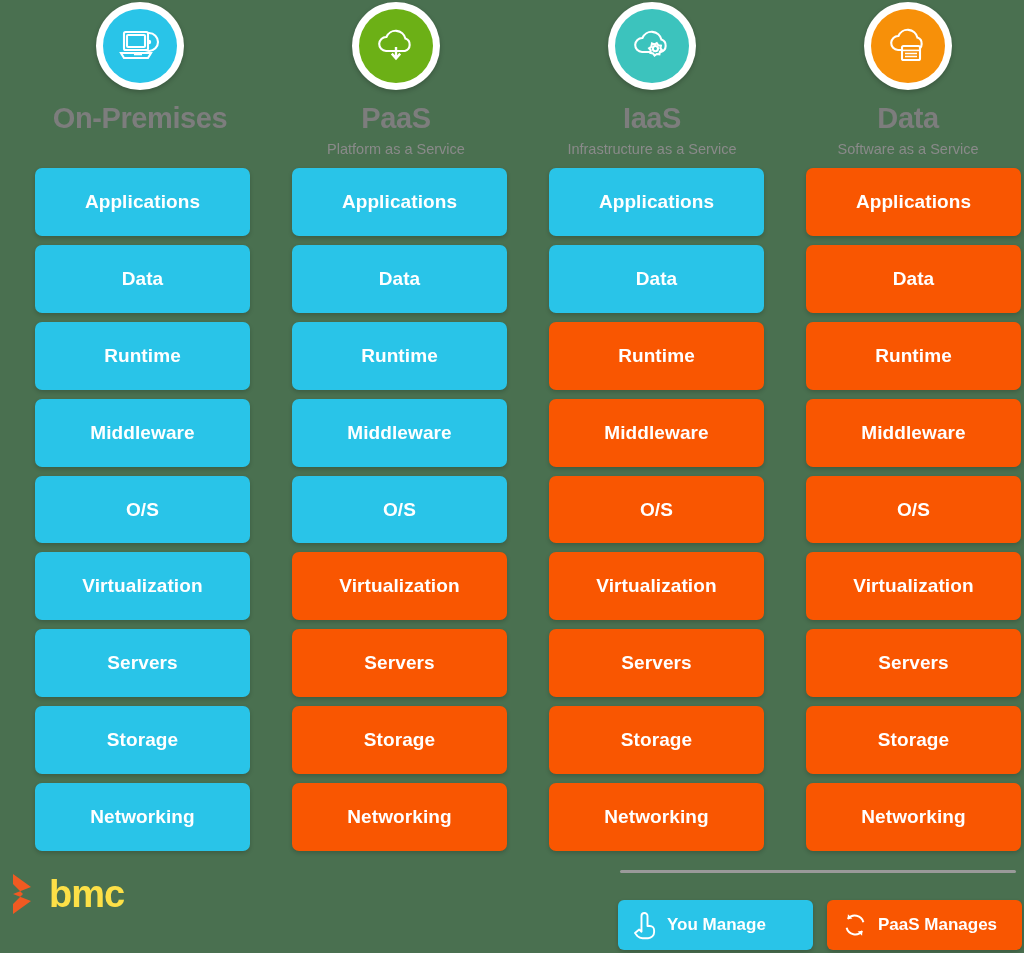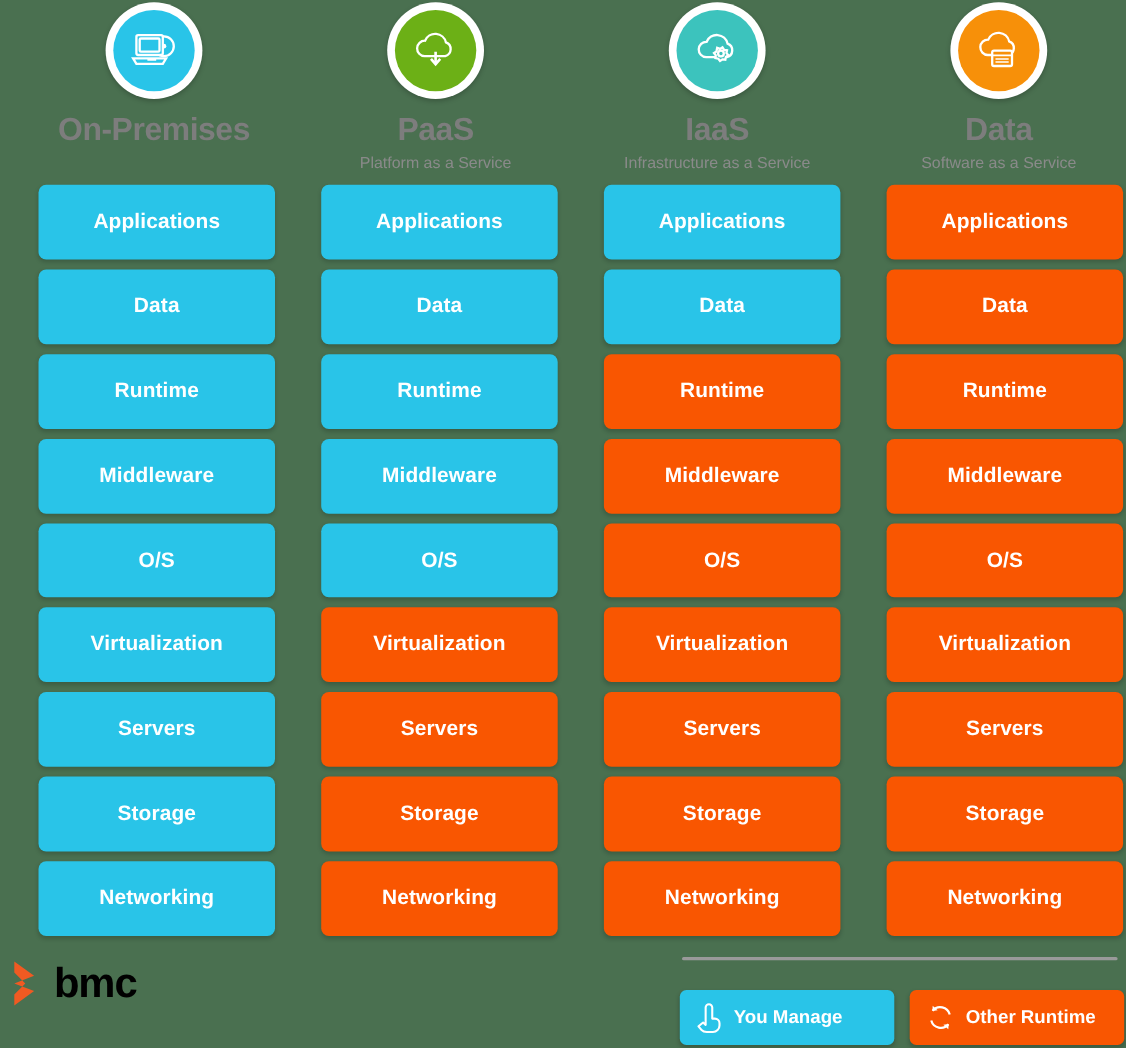--- a/index.html
+++ b/index.html
@@ -121,21 +121,21 @@
     left: 10px;
     top: 20px;
     display: flex;
     align-items: center;
     gap: 5px;
   }
   #bmc-logo .bmc-mark { display: block; }
   #bmc-logo .bmc-word {
     font-size: 38px;
     font-weight: bold;
-    color: #000000;
+    color: #fde047;
     line-height: 1;
     letter-spacing: -1px;
   }
 
   #legend-rule {
     position: absolute;
     left: 620px;
     top: 19px;
     width: 396px;
     height: 3px;
@@ -305,16 +305,16 @@
       <span>You Manage</span>
     </div>
 
     <div class="legend-chip other">
       <svg width="28" height="28" viewBox="0 0 28 28" fill="none" stroke="#ffffff" stroke-width="2" stroke-linecap="butt">
         <path d="M22.4 11.2 a9 9 0 0 0 -15.6 -3.4"></path>
         <path d="M5.6 16.8 a9 9 0 0 0 15.6 3.4"></path>
         <path d="M6.9 3.3 L6.6 8.2 L11.4 7.4 Z" fill="#ffffff" stroke="none"></path>
         <path d="M21.1 24.7 L21.4 19.8 L16.6 20.6 Z" fill="#ffffff" stroke="none"></path>
       </svg>
-      <span>Other Runtime</span>
+      <span>PaaS Manages</span>
     </div>
   </div>
 </div>
 
 </body></html>

